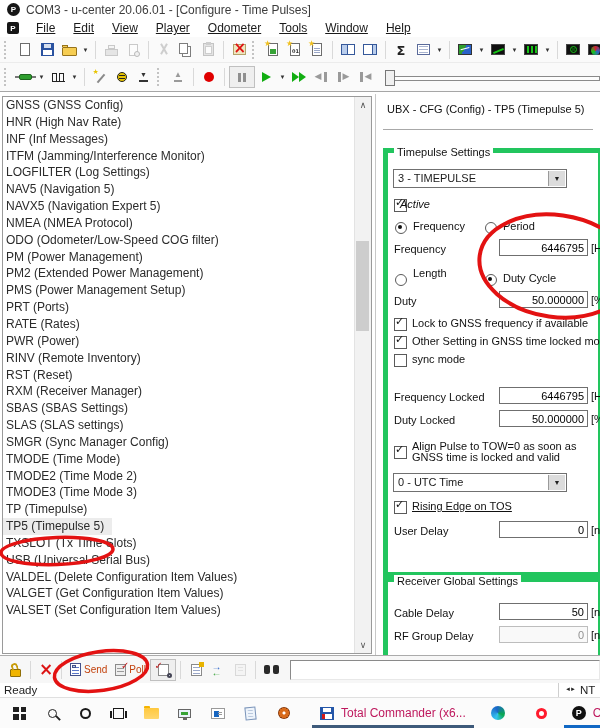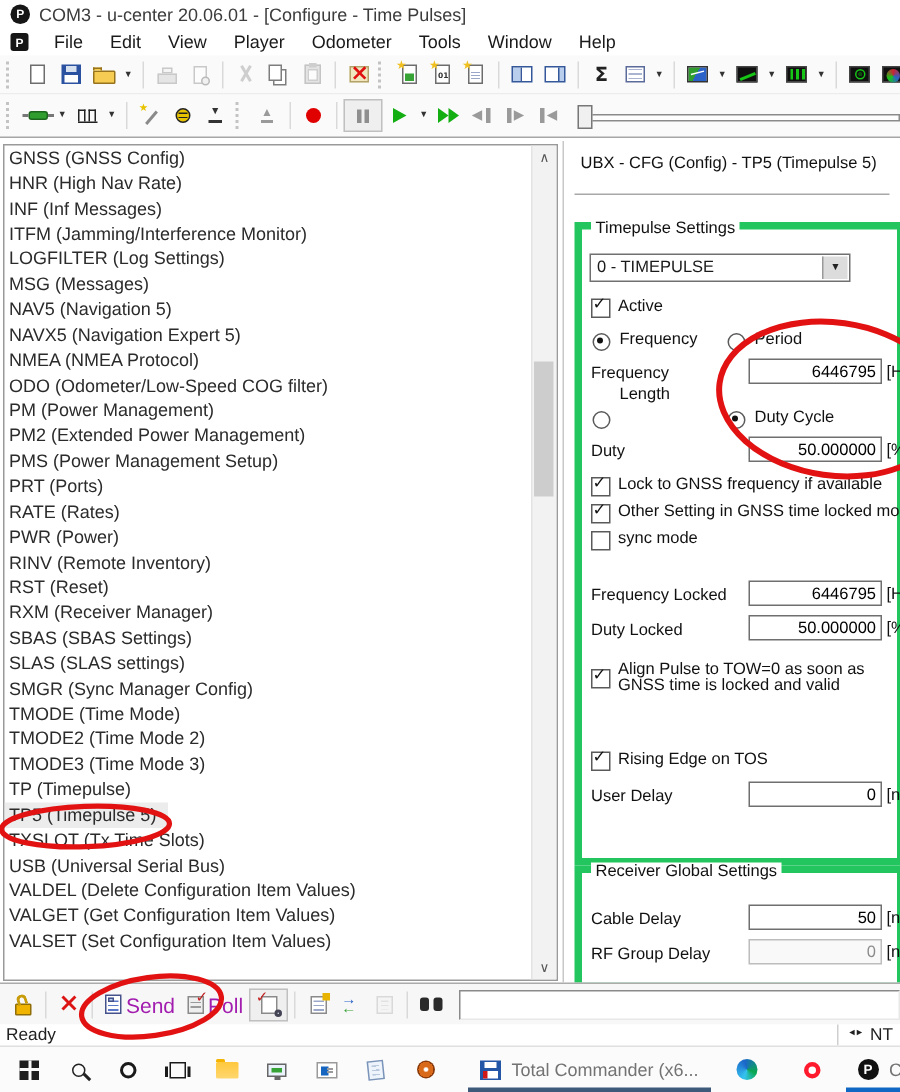--- a/index.html
+++ b/index.html
@@ -4,21 +4,21 @@
 <style>
   html,body{margin:0;padding:0;background:#cfcfcf;}
   #screen{position:relative;width:600px;height:728px;background:#fff;overflow:hidden;
     font-family:"Liberation Sans",sans-serif;color:#1a1a1a;}
   
   .titlebar{position:absolute;left:0;top:0;width:600px;height:19px;background:#fff;display:flex;align-items:center;gap:6px;padding-left:7px;box-sizing:border-box;}
   .t-ucenter{width:13px;height:13px;border-radius:50%;background:#161616;color:#fff;display:flex;align-items:center;justify-content:center;font-size:8px;font-weight:bold;flex:none;}
   .titletext{font-size:12px;color:#3c3c3c;white-space:nowrap;}
   .menubar{position:absolute;left:0;top:19px;width:600px;height:18px;background:#fff;display:flex;align-items:center;padding-left:7px;box-sizing:border-box;}
   .m-ucenter{width:12px;height:12px;background:#161616;color:#fff;display:flex;align-items:center;justify-content:center;font-size:8px;font-weight:bold;border-radius:2px;margin-right:8px;flex:none;}
-  .menuitem{font-size:12px;padding:1px 9px;color:#1a1a1a;}
+  .menuitem{font-size:12px;padding:1px 9px;color:#1a1a1a;text-decoration:underline;}
   
   .toolbar{position:absolute;left:0;width:600px;display:flex;align-items:center;background:#fafafa;box-sizing:border-box;padding-left:2px;}
   .tb1{top:37px;height:26px;border-bottom:1px solid #ececec;}
   .tb2{top:63px;height:29px;border-bottom:1px solid #a6a6a6;}
   .grip{width:4px;height:18px;border-left:2px dotted #c3c3c3;margin:0 4px 0 2px;flex:none;}
   .sep{width:1px;height:18px;background:#d9d9d9;margin:0 4px;flex:none;}
   .ic{width:22px;height:20px;display:flex;align-items:center;justify-content:center;position:relative;flex:none;}
   .ic.pressed{border:1px solid #c0c0c0;background:#efefef;width:24px;}
   .dd{width:11px;height:18px;display:flex;align-items:center;justify-content:center;flex:none;}
   .dd::after{content:"▼";font-size:6px;color:#333;}
@@ -126,21 +126,21 @@
   .cb.on::after{content:"✓";position:absolute;left:0;top:-3px;font:bold 11px/1 "DejaVu Sans",sans-serif;color:#111;}
   .rb{position:absolute;width:10px;height:10px;background:#fff;border:1px solid #5a5a5a;border-radius:50%;}
   .rb.on::after{content:"";position:absolute;left:2px;top:2px;width:4px;height:4px;border-radius:50%;background:#111;}
   .lbl{position:absolute;white-space:nowrap;color:#111;}
   .inp{position:absolute;width:89px;height:17px;background:#fff;border:1px solid #6f6f6f;box-sizing:border-box;font-size:11px;text-align:right;padding:2px 3px 0 0;color:#000;}
   .inp.dis{background:#f3f3f3;}
   .unit{position:absolute;white-space:nowrap;color:#111;}
   .wrap2{width:178px;line-height:10.5px;white-space:normal;}
   
   .btoolbar{position:absolute;left:0;top:655px;width:600px;height:28px;background:#f7f7f7;border-top:1px solid #ababab;display:flex;align-items:center;padding-left:4px;box-sizing:border-box;}
-  .btn-lab{font-size:14px;color:#a21caf;margin-left:3px;}
+  .btn-lab{font-size:10px;color:#c2410c;margin-left:3px;}
   .tbtn{display:flex;align-items:center;padding:0 4px;height:22px;}
   .i-lock{width:11px;height:8px;background:#f0b400;border:1px solid #8f6e08;border-radius:1px;margin-top:6px;}
   .i-lock::before{content:"";position:absolute;top:-7px;left:0;width:7px;height:7px;border:2px solid #c89c0a;border-bottom:0;border-radius:4px 4px 0 0;transform:rotate(-18deg);}
   .i-redx::before{content:"×";font:bold 17px/1 "DejaVu Sans",sans-serif;color:#dc1414;}
   .i-form{width:11px;height:13px;background:#fff;border:1px solid #44518a;}
   .i-form::before{content:"";position:absolute;inset:3px 1px 1px 1px;background:repeating-linear-gradient(#5a77c8 0 1px,transparent 1px 3px);}
   .i-form::after{content:"";position:absolute;top:1px;left:1px;width:4px;height:3px;background:#b9cdec;border:1px solid #44518a;}
   .i-poll{width:11px;height:12px;background:#eee;border:1px solid #8a8a8a;}
   .i-poll::before{content:"✓";position:absolute;top:-4px;right:-4px;font:bold 10px/1 "DejaVu Sans",sans-serif;color:#c02020;}
   .i-poll::after{content:"";position:absolute;bottom:1px;left:1px;width:7px;height:6px;background:repeating-linear-gradient(#9a9a9a 0 1px,transparent 1px 3px);}
@@ -161,21 +161,21 @@
   .sunkfield{flex:1;height:18px;margin-left:8px;background:#fff;border:1px solid;border-color:#8a8a8a #e8e8e8 #e8e8e8 #8a8a8a;}
   .statusbar{position:absolute;left:0;top:683px;width:600px;height:14px;background:#fff;font-size:11.5px;}
   .st-left{position:absolute;left:4px;top:1px;color:#222;}
   .st-sep{position:absolute;left:558px;top:0;bottom:0;width:1px;background:#cfcfcf;}
   .st-conn{position:absolute;left:565px;top:3px;font-size:6px;color:#222;letter-spacing:-1px;}
   .st-right{position:absolute;left:580px;top:1px;color:#222;}
   
   .taskbar{position:absolute;left:0;top:697px;width:600px;height:31px;background:#fbfbfb;border-top:1px solid #e0e0e0;display:flex;align-items:center;box-sizing:border-box;padding-left:3px;}
   .slot{width:33px;height:100%;display:flex;align-items:center;justify-content:center;position:relative;flex:none;}
   .tkbtn{position:relative;height:100%;display:flex;align-items:center;gap:7px;padding:0 8px;flex:none;}
-  .tklabel{font-size:12px;color:#737373;white-space:nowrap;}
+  .tklabel{font-size:12px;color:#be185d;white-space:nowrap;}
   .uline{position:absolute;left:0;right:0;bottom:0;height:3px;background:#3d5a7a;}
   .uline.blue{background:#1168c4;}
   .w-start{width:13px;height:13px;background:#1f1f1f;}
   .w-start::after{content:"";position:absolute;inset:0;background:linear-gradient(#fbfbfb,#fbfbfb) center/13px 2px no-repeat,linear-gradient(#fbfbfb,#fbfbfb) center/2px 13px no-repeat;}
   .w-search{width:9px;height:9px;border:1.5px solid #222;border-radius:50%;}
   .w-search::after{content:"";position:absolute;bottom:-4px;right:-3px;width:2px;height:6px;background:#222;transform:rotate(-45deg);}
   .w-cortana{width:11px;height:11px;border:2px solid #1a1a1a;border-radius:50%;}
   .w-task{width:11px;height:11px;border:1.5px solid #1a1a1a;}
   .w-task::before{content:"";position:absolute;left:-4px;top:2px;width:2px;height:7px;background:#1a1a1a;}
   .w-task::after{content:"";position:absolute;right:-4px;top:2px;width:2px;height:7px;background:#1a1a1a;}
@@ -354,21 +354,20 @@
       <span class="slider-handle"></span>
     </span>
   </div>
 
   <div class="listbox">
     <div class="row">GNSS (GNSS Config)</div>
     <div class="row">HNR (High Nav Rate)</div>
     <div class="row">INF (Inf Messages)</div>
     <div class="row">ITFM (Jamming/Interference Monitor)</div>
     <div class="row">LOGFILTER (Log Settings)</div>
-    <div class="row">MSG (Messages)</div>
     <div class="row">NAV5 (Navigation 5)</div>
     <div class="row">NAVX5 (Navigation Expert 5)</div>
     <div class="row">NMEA (NMEA Protocol)</div>
     <div class="row">ODO (Odometer/Low-Speed COG filter)</div>
     <div class="row">PM (Power Management)</div>
     <div class="row">PM2 (Extended Power Management)</div>
     <div class="row">PMS (Power Management Setup)</div>
     <div class="row">PRT (Ports)</div>
     <div class="row">RATE (Rates)</div>
     <div class="row">PWR (Power)</div>
@@ -397,38 +396,38 @@
   <div class="vline"></div>
 
   <div class="panel">
     <div class="ptitle">UBX - CFG (Config) - TP5 (Timepulse 5)</div>
     <div class="phr"></div>
 
     <div class="grp grp1">
       <span class="glabel">Timepulse Settings</span>
 
       <div class="sel2" style="left:5px;top:16px;width:174px;">
-        <span class="val">0 - TIMEPULSE</span>
+        <span class="val">3 - TIMEPULSE</span>
         <span class="btn"></span>
       </div>
 
       <span class="cb on" style="left:6px;top:46px;"></span>
-      <span class="lbl" style="left:24px;top:45px;">Active</span>
+      <span class="lbl" style="left:12px;top:45px;font-style:italic;">Active</span>
 
       <span class="rb on" style="left:7px;top:69px;"></span>
       <span class="lbl" style="left:25px;top:67px;">Frequency</span>
       <span class="rb" style="left:97px;top:69px;"></span>
       <span class="lbl" style="left:115px;top:67px;">Period</span>
 
       <span class="lbl" style="left:6px;top:90px;">Frequency</span>
       <div class="inp" style="left:111px;top:86px;">6446795</div>
       <span class="unit" style="left:203px;top:89px;">[Hz]</span>
 
       <span class="rb" style="left:7px;top:121px;"></span>
-      <span class="lbl" style="left:25px;top:104px;">Length</span>
+      <span class="lbl" style="left:25px;top:114px;">Length</span>
       <span class="rb on" style="left:97px;top:121px;"></span>
       <span class="lbl" style="left:115px;top:119px;">Duty Cycle</span>
 
       <span class="lbl" style="left:6px;top:142px;">Duty</span>
       <div class="inp" style="left:111px;top:138px;">50.000000</div>
       <span class="unit" style="left:203px;top:141px;">[%]</span>
 
       <span class="cb on" style="left:6px;top:165px;"></span>
       <span class="lbl" style="left:24px;top:164px;">Lock to GNSS frequency if available</span>
       <span class="cb on" style="left:6px;top:183px;"></span>
@@ -440,23 +439,27 @@
       <div class="inp" style="left:111px;top:234px;">6446795</div>
       <span class="unit" style="left:203px;top:237px;">[Hz]</span>
 
       <span class="lbl" style="left:6px;top:261px;">Duty Locked</span>
       <div class="inp" style="left:111px;top:257px;">50.000000</div>
       <span class="unit" style="left:203px;top:260px;">[%]</span>
 
       <span class="cb on" style="left:6px;top:293px;"></span>
       <span class="lbl wrap2" style="left:24px;top:288px;">Align Pulse to TOW=0 as soon as GNSS time is locked and valid</span>
 
+      <div class="sel2" style="left:5px;top:320px;width:174px;">
+        <span class="val">0 - UTC Time</span>
+        <span class="btn"></span>
+      </div>
 
       <span class="cb on" style="left:6px;top:348px;"></span>
-      <span class="lbl" style="left:24px;top:347px;">Rising Edge on TOS</span>
+      <span class="lbl" style="left:24px;top:347px;text-decoration:underline;">Rising Edge on TOS</span>
 
       <span class="lbl" style="left:6px;top:372px;">User Delay</span>
       <div class="inp" style="left:111px;top:368px;">0</div>
       <span class="unit" style="left:203px;top:371px;">[ns]</span>
     </div>
 
     <div class="grp grp2">
       <span class="glabel">Receiver Global Settings</span>
       <span class="lbl" style="left:6px;top:25px;">Cable Delay</span>
       <div class="inp" style="left:111px;top:21px;">50</div>

